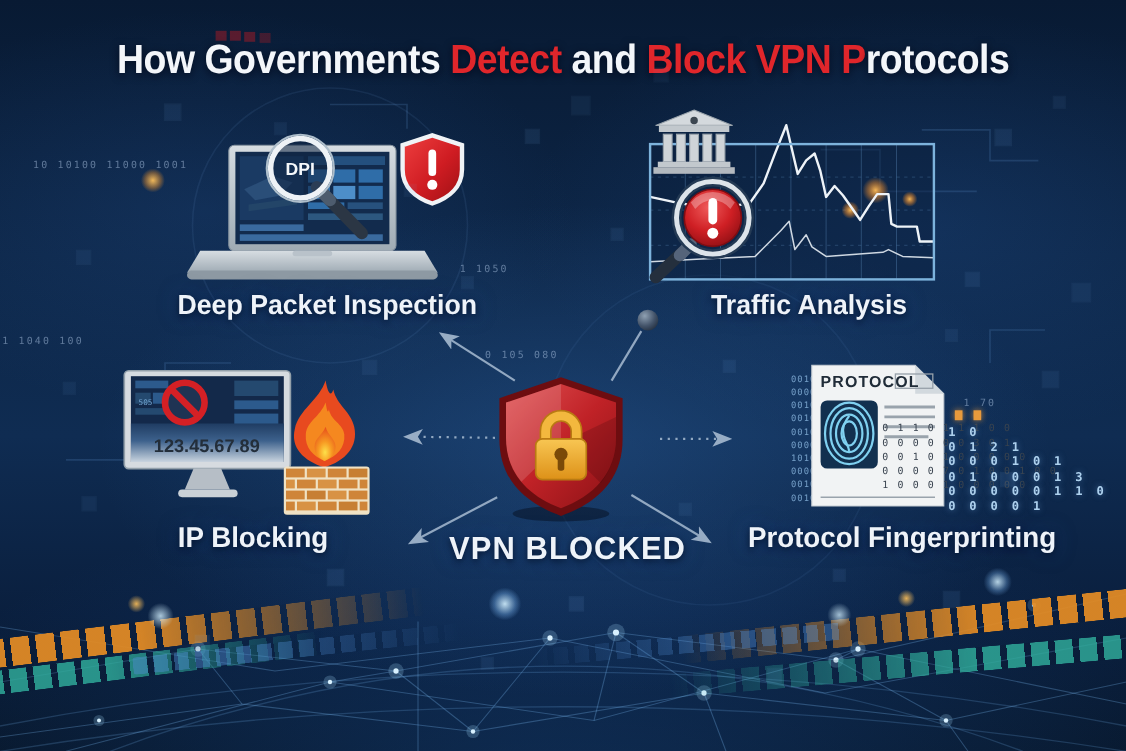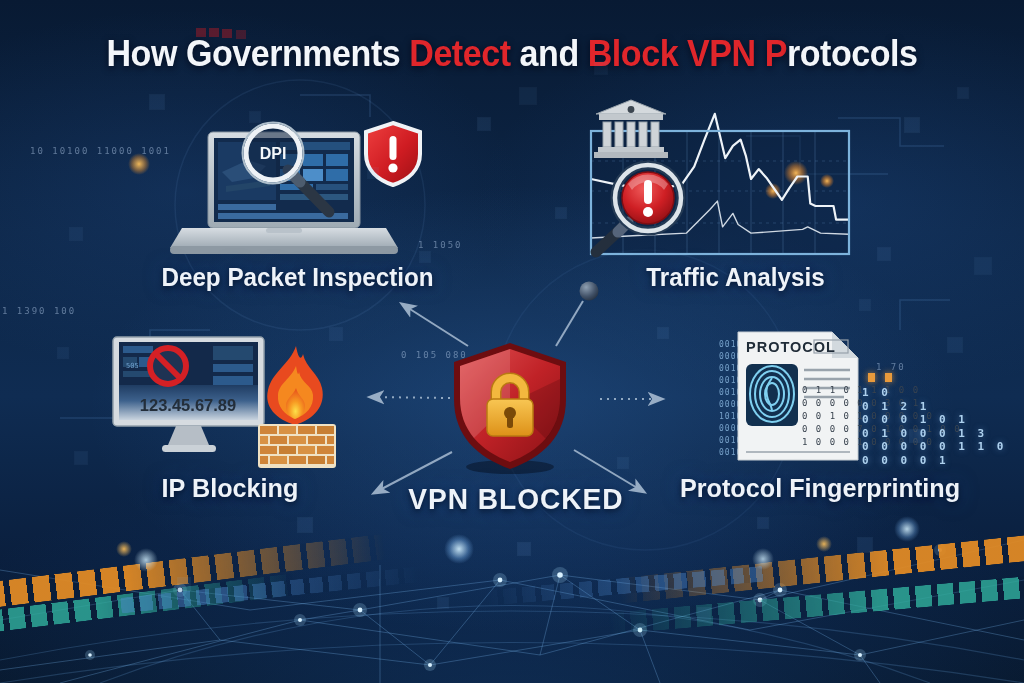--- a/index.html
+++ b/index.html
@@ -413,23 +413,23 @@
       <div>0 0 0 1 0 1</div>
       <div>0 1 0 0 0 1 3</div>
       <div>0 0 0 0 0 1 1 0</div>
       <div>0 0 0 0 1</div>
     </div>
   <div class="opx" style="left:868px;top:373px"></div>
   <div class="opx" style="left:885px;top:373px"></div>
   <div class="abs qlabel" style="left:655px;top:473px;width:330px;font-size:26px;">Protocol Fingerprinting</div>
 
 <div class="bgbin" style="left: 30px; top: 146px;">10 10100 11000 1001</div>
-    <div class="bgbin" style="left: 2px; top: 306px;">1 1390 100</div>
+    <div class="bgbin" style="left: 2px; top: 306px;">1 1040 100</div>
     <div class="bgbin" style="left: 418px; top: 240px;">1 1050</div>
-    <div class="bgbin" style="left: 401px; top: 318px; margin-top: 32px;">0 105 080</div>
+    <div class="bgbin" style="left: 441px; top: 318px;">0 105 080</div>
     <div class="bgbin" style="left: 876px; top: 362px;">1 70</div>
     <div class="sq" style="left: 150px; top: 95px; width: 14px; height: 14px; opacity: 0.18;"></div>
     <div class="sq" style="left: 250px; top: 112px; width: 10px; height: 10px; opacity: 0.15;"></div>
     <div class="sq" style="left: 478px; top: 118px; width: 12px; height: 12px; opacity: 0.2;"></div>
     <div class="sq" style="left: 520px; top: 88px; width: 16px; height: 16px; opacity: 0.14;"></div>
     <div class="sq" style="left: 556px; top: 208px; width: 10px; height: 10px; opacity: 0.18;"></div>
     <div class="sq" style="left: 70px; top: 228px; width: 12px; height: 12px; opacity: 0.15;"></div>
     <div class="sq" style="left: 420px; top: 252px; width: 10px; height: 10px; opacity: 0.16;"></div>
     <div class="sq" style="left: 905px; top: 118px; width: 14px; height: 14px; opacity: 0.2;"></div>
     <div class="sq" style="left: 958px; top: 88px; width: 10px; height: 10px; opacity: 0.15;"></div>

